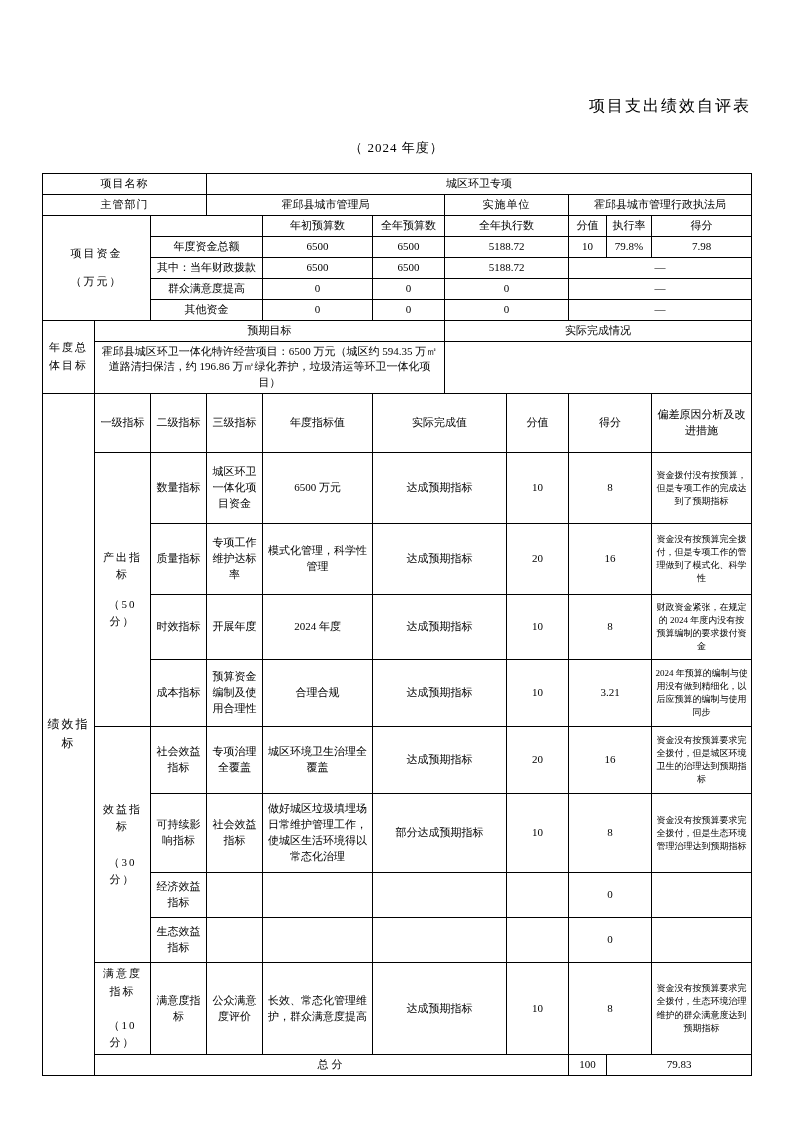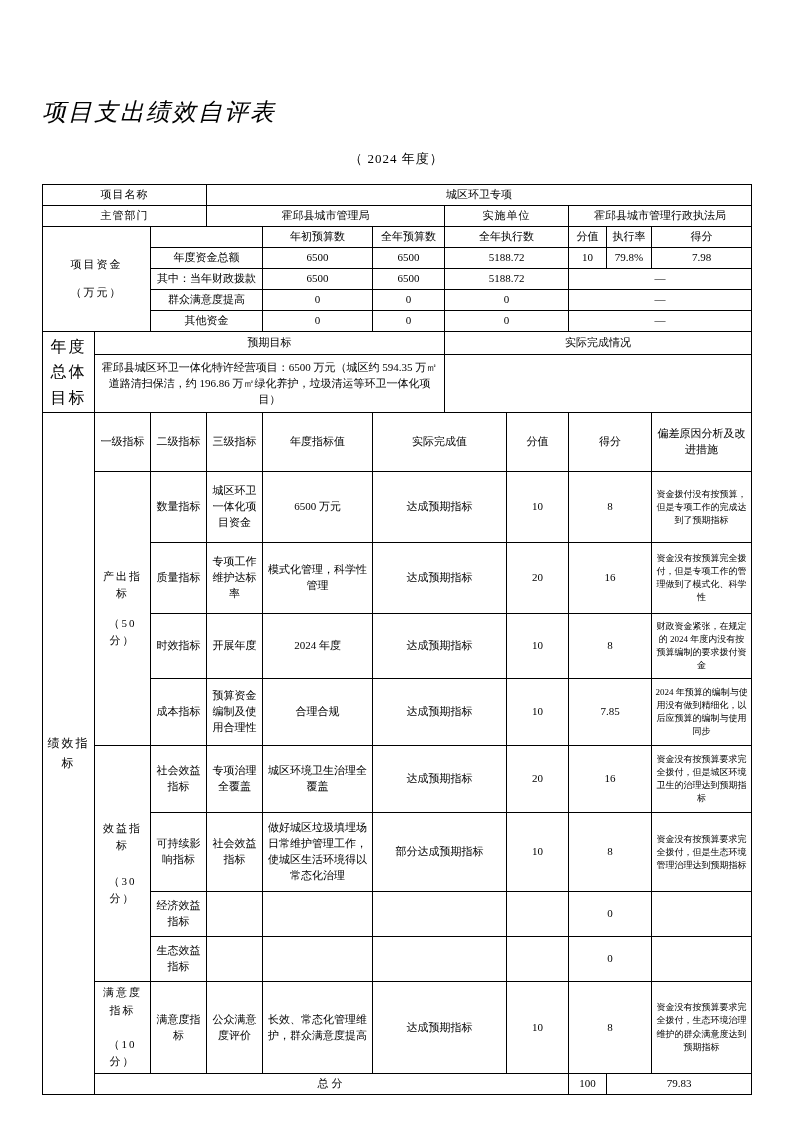--- a/index.html
+++ b/index.html
@@ -14,26 +14,25 @@
     color: #000000;
   }
   .page {
     position: relative;
     width: 793px;
     height: 1122px;
     box-sizing: border-box;
     padding: 96px 42px 0 42px;
   }
   .doc-title {
-    text-align: left;
-    font-size: 24px;
+    text-align: right;
+    font-size: 16px;
     letter-spacing: 2px;
     margin: 0 0 22px 0;
     font-weight: normal;
-    font-style: italic;
   }
   .doc-year {
     text-align: center;
     font-size: 13px;
     margin: 0 0 16px 0;
     letter-spacing: 1px;
   }
   table.main {
     width: 709px;
     border-collapse: collapse;
@@ -144,21 +143,21 @@
     <tr>
       <td colspan="2" class="pi-left">其他资金</td>
       <td>0</td>
       <td>0</td>
       <td colspan="2">0</td>
       <td colspan="3" class="dash">—</td>
     </tr>
 
     <tr>
       <td rowspan="2">
-        <div class="vert" style="font-size:16px">年度总体目标</div>
+        <div class="vert" style="font-size:11px">年度总体目标</div>
       </td>
       <td colspan="5">预期目标</td>
       <td colspan="5">实际完成情况</td>
     </tr>
     <tr>
       <td colspan="5" class="desc">霍邱县城区环卫一体化特许经营项目：6500 万元（城区约 594.35 万㎡道路清扫保洁，约 196.86 万㎡绿化养护，垃圾清运等环卫一体化项目）</td>
       <td colspan="5" class="desc"></td>
     </tr>
 
     <tr>
@@ -205,21 +204,21 @@
       <td>10</td>
       <td colspan="2">8</td>
       <td class="tiny">财政资金紧张，在规定的 2024 年度内没有按预算编制的要求拨付资金</td>
     </tr>
     <tr>
       <td style="height:62px">成本指标</td>
       <td>预算资金编制及使用合理性</td>
       <td>合理合规</td>
       <td colspan="2">达成预期指标</td>
       <td>10</td>
-      <td colspan="2">7.85</td>
+      <td colspan="2">3.21</td>
       <td class="tiny">2024 年预算的编制与使用没有做到精细化，以后应预算的编制与使用同步</td>
     </tr>
 
     <tr>
       <td rowspan="4">
         <div class="vert">效益指标</div>
         <div class="vert" style="margin-top:18px">（30 分）</div>
       </td>
       <td style="height:62px">社会效益指标</td>
       <td>专项治理全覆盖</td>

